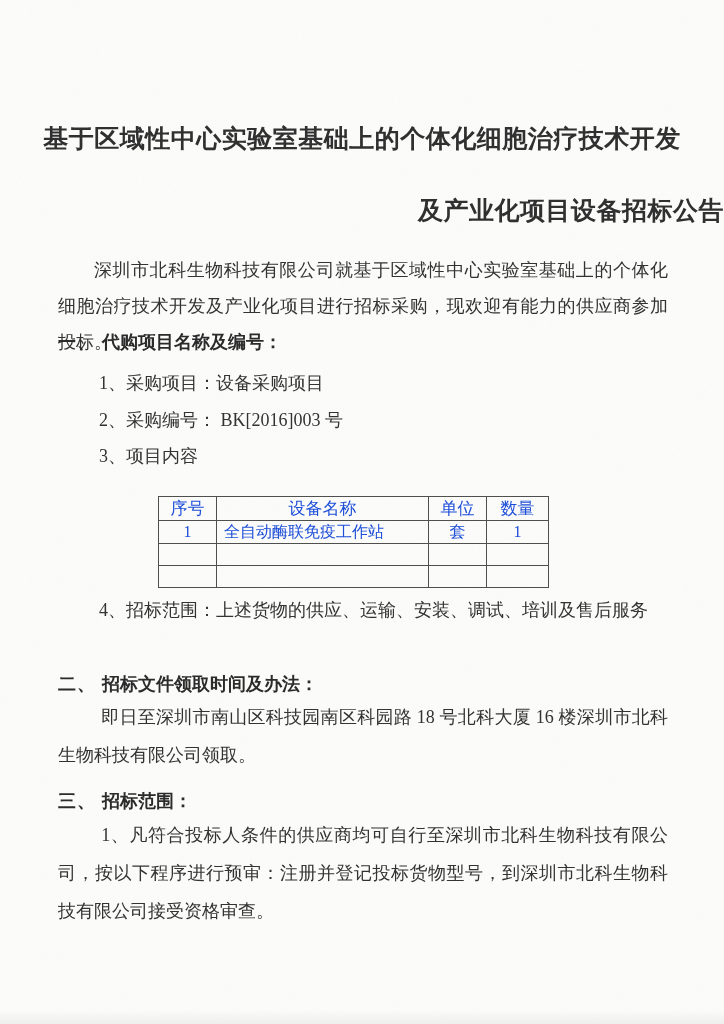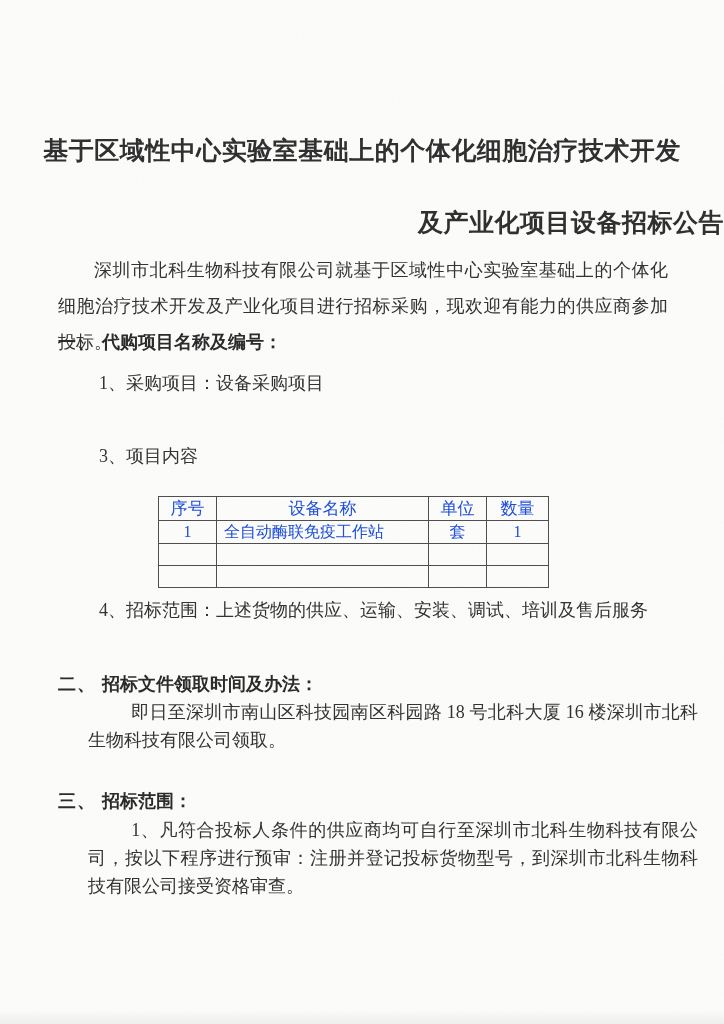--- a/index.html
+++ b/index.html
@@ -20,31 +20,30 @@
   .abs { position: absolute; }
   .title-line {
     left: 0;
     width: 724px;
     text-align: center;
     font-size: 25px;
     font-weight: 700;
     letter-spacing: 0.5px;
     line-height: 30px;
     color: #303030;
-    margin-top: 12px;
   }
   .para {
     left: 58px;
     width: 610px;
     text-align: justify;
     font-size: 18px;
     color: #333;
   }
   .intro { line-height: 36px; text-indent: 2em; }
-  .para-wide { line-height: 28px; margin-left: 30px; }
+  .para-wide { line-height: 38px; }
   .indent-25 { text-indent: 2.4em; }
   .section-head {
     left: 58px;
     display: flex;
     align-items: baseline;
     font-size: 18px;
     font-weight: 700;
     color: #2b2b2b;
     line-height: 24px;
   }
@@ -103,20 +102,21 @@
   <div class="abs title-line" style="top:196px;text-align:right;">及产业化项目设备招标公告</div>
 
   <div class="abs para intro" style="top:252px;">深圳市北科生物科技有限公司就基于区域性中心实验室基础上的个体化细胞治疗技术开发及产业化项目进行招标采购，现欢迎有能力的供应商参加投标。</div>
 
   <div class="abs section-head" style="top:330px;">
     <span class="section-label">一、</span>
     <span>代购项目名称及编号：</span>
   </div>
 
   <div class="abs list-item" style="top:371px;">1、采购项目：设备采购项目</div>
+  <div class="abs list-item" style="top:408px;">2、采购编号： BK[2016]003 号</div>
   <div class="abs list-item" style="top:444px;text-align:right;">3、项目内容</div>
 
   <table class="equip abs" style="top:496px; left:158px; width:390px;">
     <colgroup>
       <col style="width:58px;">
         <col style="width:212px;">
         <col style="width:58px;">
         <col style="width:62px;">
     </colgroup>
     <tbody>

